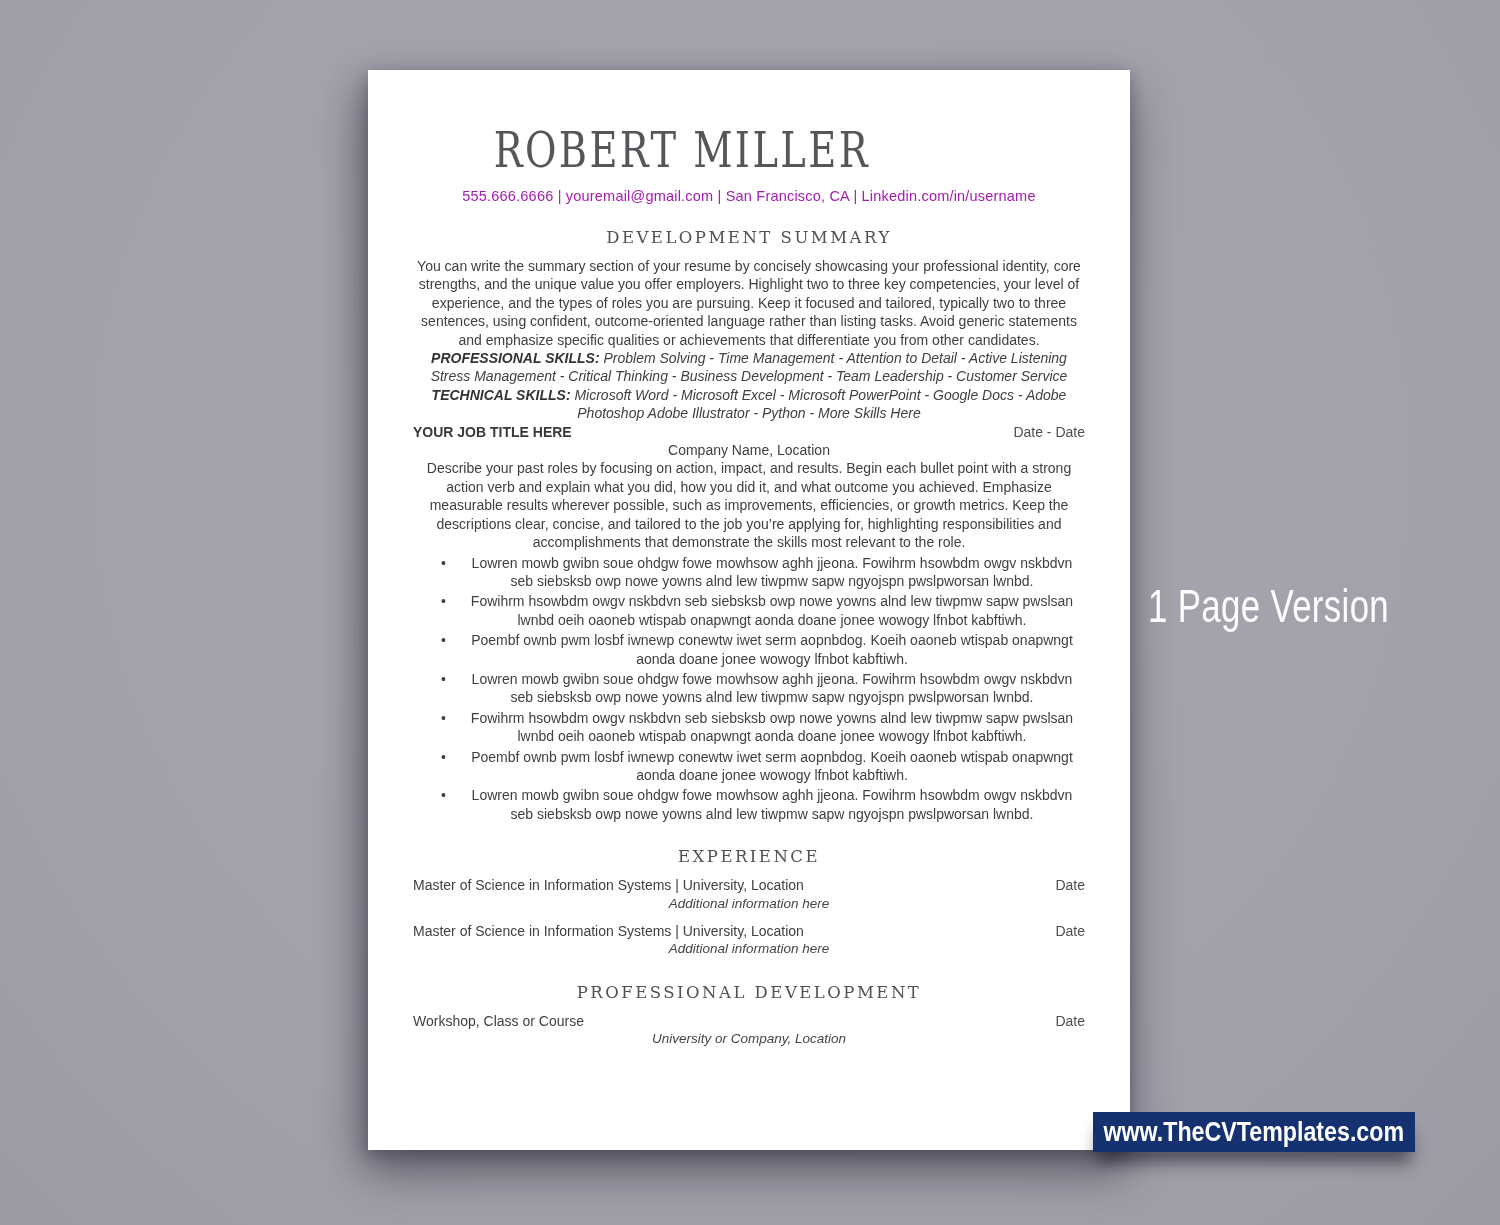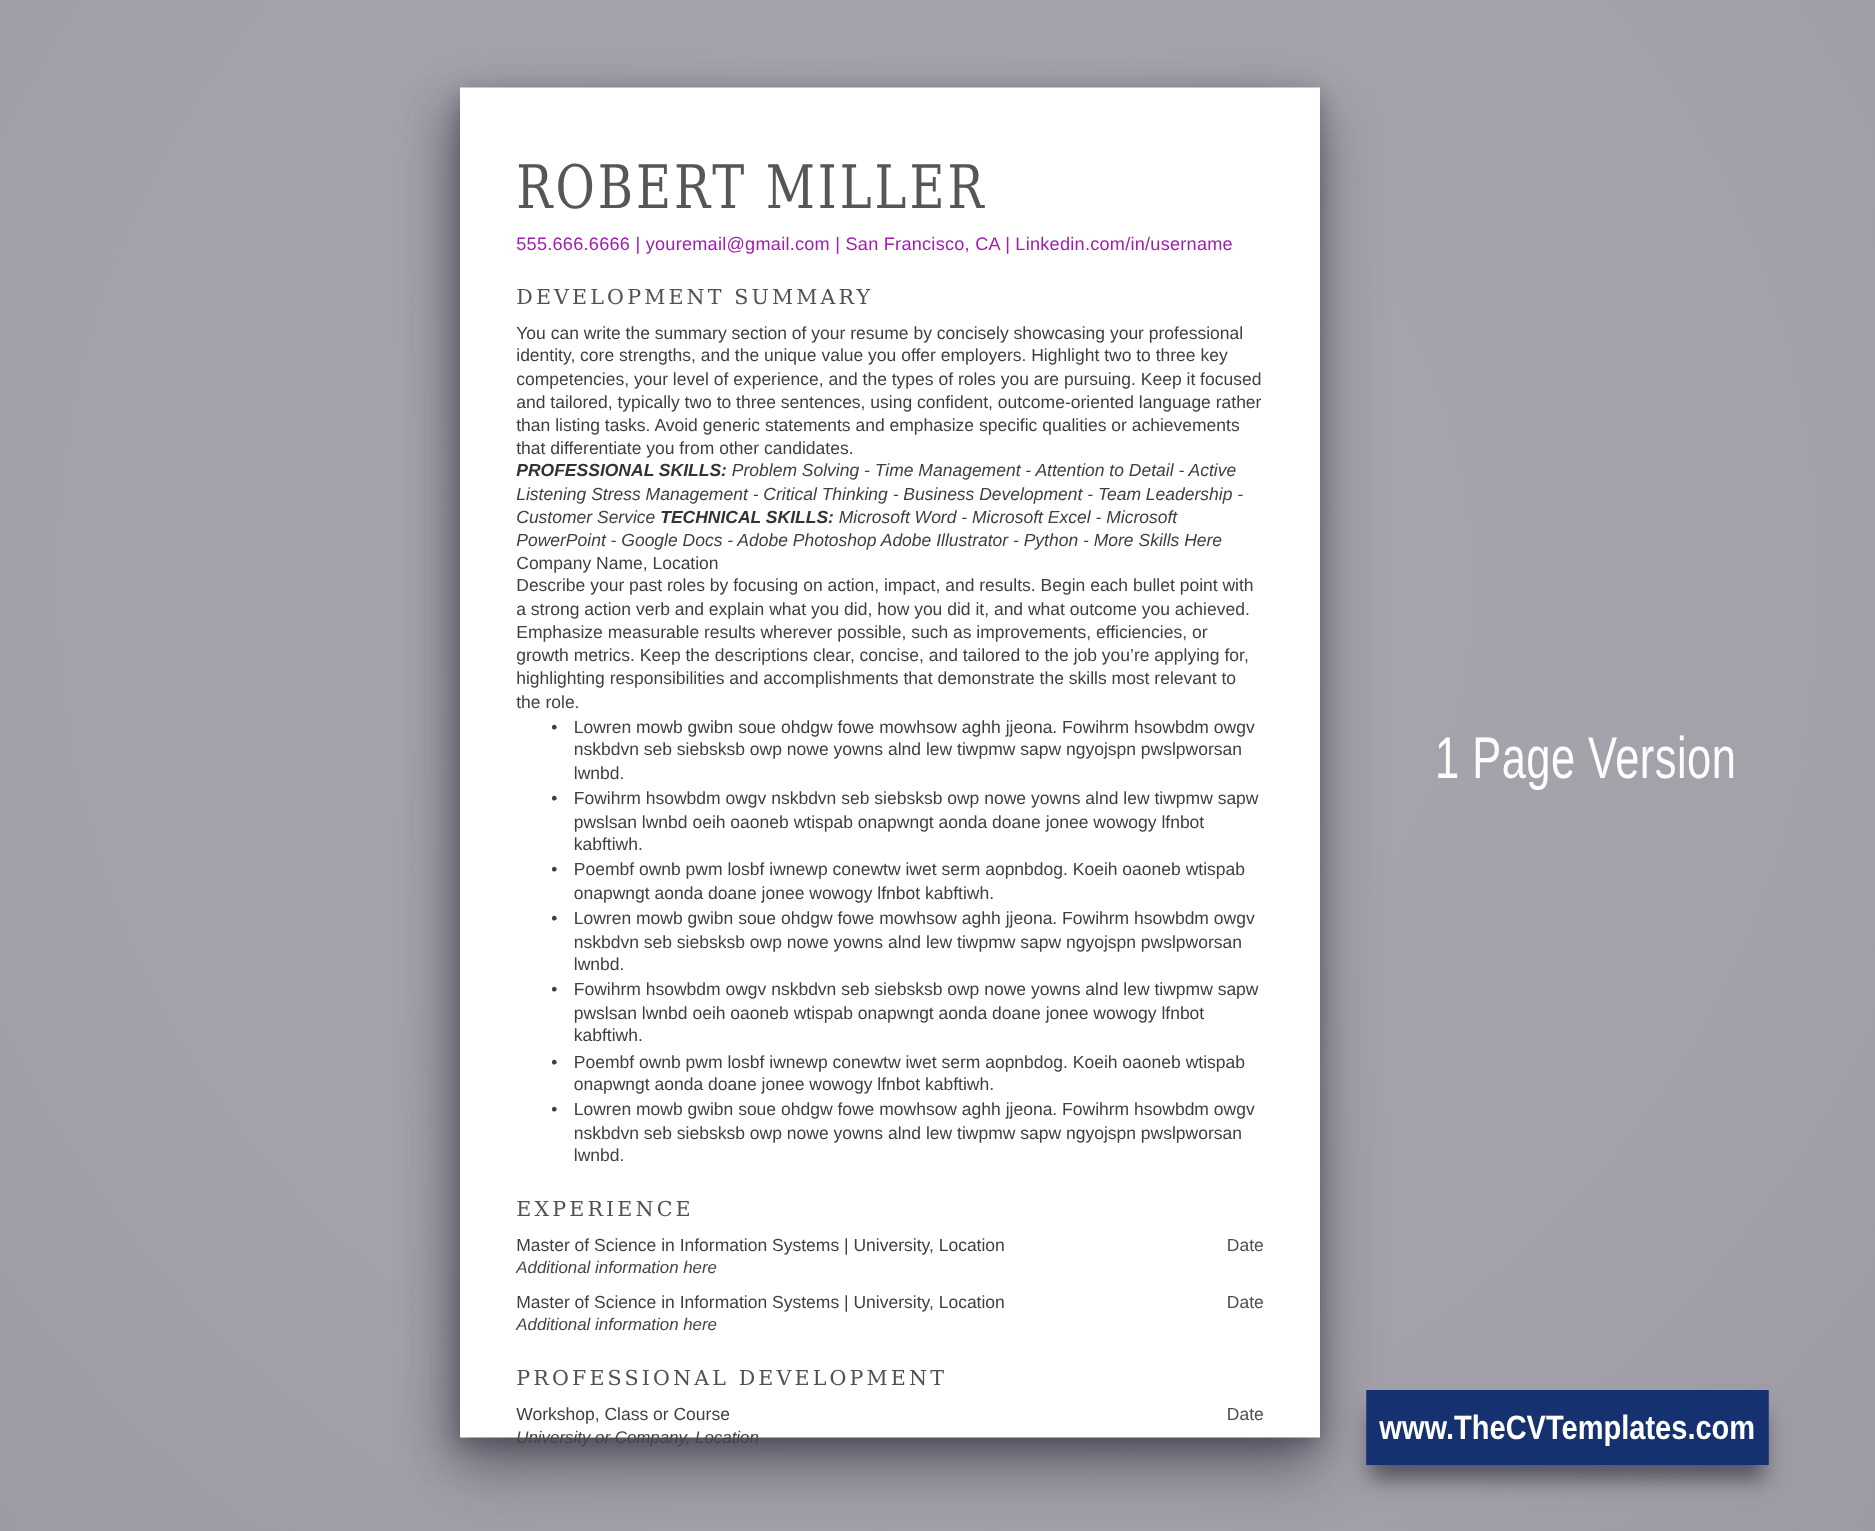--- a/index.html
+++ b/index.html
@@ -2,26 +2,27 @@
 <html><head>
 <meta charset="utf-8">
 <style>
   html,body{margin:0;padding:0;}
   body{
     width:1500px;height:1225px;position:relative;overflow:hidden;
     background:radial-gradient(ellipse at 50% 38%, #a8a7af 0%, #a2a1aa 70%, #9c9ba4 100%);
     font-family:"Liberation Sans", sans-serif;
   }
   .page{
-    position:absolute;left:368px;top:70px;width:688px;height:1080px;
+    position:absolute;left:368px;top:70px;width:762px;height:1080px;
     background:#ffffff;
     box-shadow:0 22px 45px rgba(35,35,50,.45), 0 5px 14px rgba(35,35,50,.30), -12px 14px 30px rgba(35,35,50,.22);
     box-sizing:border-box;
     padding:56px 45px 0 45px;
     color:#3e3e3e;
+    text-align:center;
   }
   .name{
     font-family:"DejaVu Serif", serif;
     font-size:48px;line-height:1.0;font-weight:400;color:#55555a;
     letter-spacing:3px;white-space:nowrap;
     transform:scaleX(0.80);transform-origin:left center;
     margin:0;
   }
   .contact{
     margin-top:14px;font-size:14.5px;color:#a21caf;letter-spacing:.2px;
@@ -56,21 +57,21 @@
   .edu-deg, .dev-title{font-size:14px;color:#3f3f3f;line-height:18.4px;}
   .sec-edu{margin-top:29px;}
   .sec-dev{margin-top:21px;}
   .watermark{
     position:absolute;left:1148px;top:578px;
     font-size:47px;font-weight:400;color:#fdfdfe;
     white-space:nowrap;letter-spacing:0.5px;
     transform:scaleX(0.74);transform-origin:left center;
   }
   .banner{
-    position:absolute;left:1093px;top:1112px;width:322px;height:60px;
+    position:absolute;left:1093px;top:1112px;width:322px;height:40px;
     background:#15316f;
     display:flex;align-items:center;justify-content:center;
     box-shadow:0 15px 16px -4px rgba(20,20,35,.55);
   }
   .banner-text{
     color:#ffffff;font-size:27px;font-weight:bold;white-space:nowrap;
     transform:scaleX(0.86);transform-origin:center center;
     letter-spacing:0;
   }
 </style>
@@ -81,20 +82,24 @@
 
   <h1 class="name">ROBERT MILLER</h1>
   <div class="contact">555.666.6666 | youremail@gmail.com | San Francisco, CA | Linkedin.com/in/username</div>
 
   <h2 class="sec"><span>DEVELOPMENT SUMMARY</span></h2>
   <p class="body">You can write the summary section of your resume by concisely showcasing your professional identity, core strengths, and the unique value you offer employers. Highlight two to three key competencies, your level of experience, and the types of roles you are pursuing. Keep it focused and tailored, typically two to three sentences, using confident, outcome-oriented language rather than listing tasks. Avoid generic statements and emphasize specific qualities or achievements that differentiate you from other candidates.</p>
 
   <p class="body skills"><b>PROFESSIONAL SKILLS:</b> <span>Problem Solving - Time Management - Attention to Detail - Active Listening Stress Management - Critical Thinking - Business Development - Team Leadership - Customer Service</span> <b>TECHNICAL SKILLS:</b> <span>Microsoft Word - Microsoft Excel - Microsoft PowerPoint - Google Docs - Adobe Photoshop Adobe Illustrator - Python - More Skills Here</span></p>
 
 
+  <div class="row">
+    <span class="job-title">YOUR JOB TITLE HERE</span>
+    <span class="date">Date - Date</span>
+  </div>
   <div class="company">Company Name, Location</div>
   <p class="body desc">Describe your past roles by focusing on action, impact, and results. Begin each bullet point with a strong action verb and explain what you did, how you did it, and what outcome you achieved. Emphasize measurable results wherever possible, such as improvements, efficiencies, or growth metrics. Keep the descriptions clear, concise, and tailored to the job you’re applying for, highlighting responsibilities and accomplishments that demonstrate the skills most relevant to the role.</p>
 
   <ul class="bullets">
     <li>Lowren mowb gwibn soue ohdgw fowe mowhsow aghh jjeona. Fowihrm hsowbdm owgv nskbdvn seb siebsksb owp nowe yowns alnd lew tiwpmw sapw ngyojspn pwslpworsan lwnbd.</li>
     <li>Fowihrm hsowbdm owgv nskbdvn seb siebsksb owp nowe yowns alnd lew tiwpmw sapw pwslsan lwnbd oeih oaoneb wtispab onapwngt aonda doane jonee wowogy lfnbot kabftiwh.</li>
     <li>Poembf ownb pwm losbf iwnewp conewtw iwet serm aopnbdog. Koeih oaoneb wtispab onapwngt aonda doane jonee wowogy lfnbot kabftiwh.</li>
     <li>Lowren mowb gwibn soue ohdgw fowe mowhsow aghh jjeona. Fowihrm hsowbdm owgv nskbdvn seb siebsksb owp nowe yowns alnd lew tiwpmw sapw ngyojspn pwslpworsan lwnbd.</li>
     <li>Fowihrm hsowbdm owgv nskbdvn seb siebsksb owp nowe yowns alnd lew tiwpmw sapw pwslsan lwnbd oeih oaoneb wtispab onapwngt aonda doane jonee wowogy lfnbot kabftiwh.</li>
     <li>Poembf ownb pwm losbf iwnewp conewtw iwet serm aopnbdog. Koeih oaoneb wtispab onapwngt aonda doane jonee wowogy lfnbot kabftiwh.</li>

